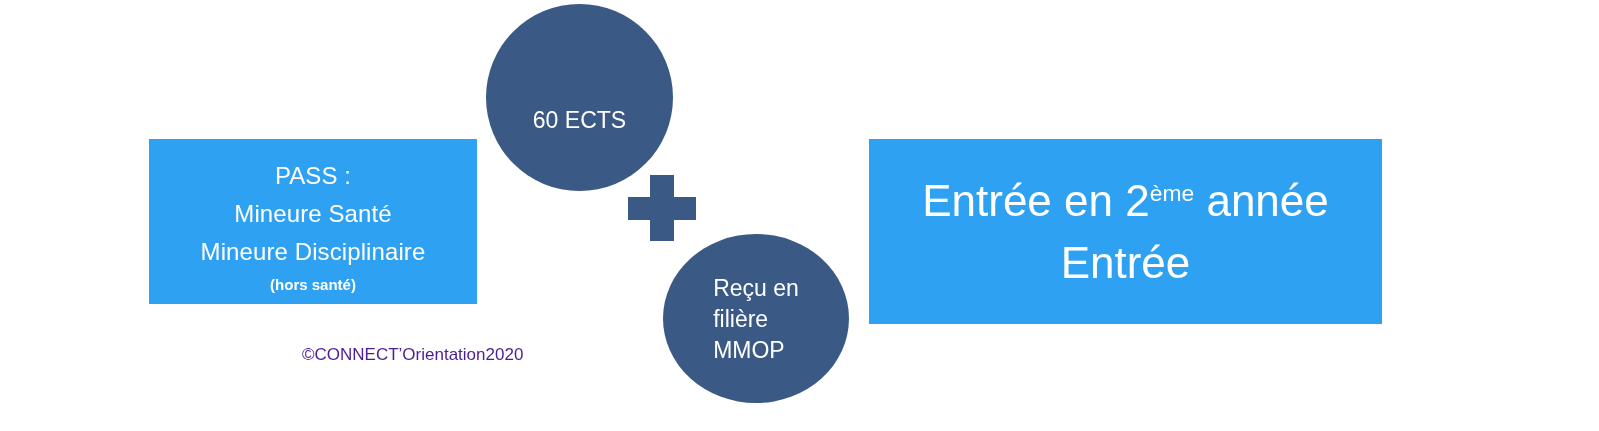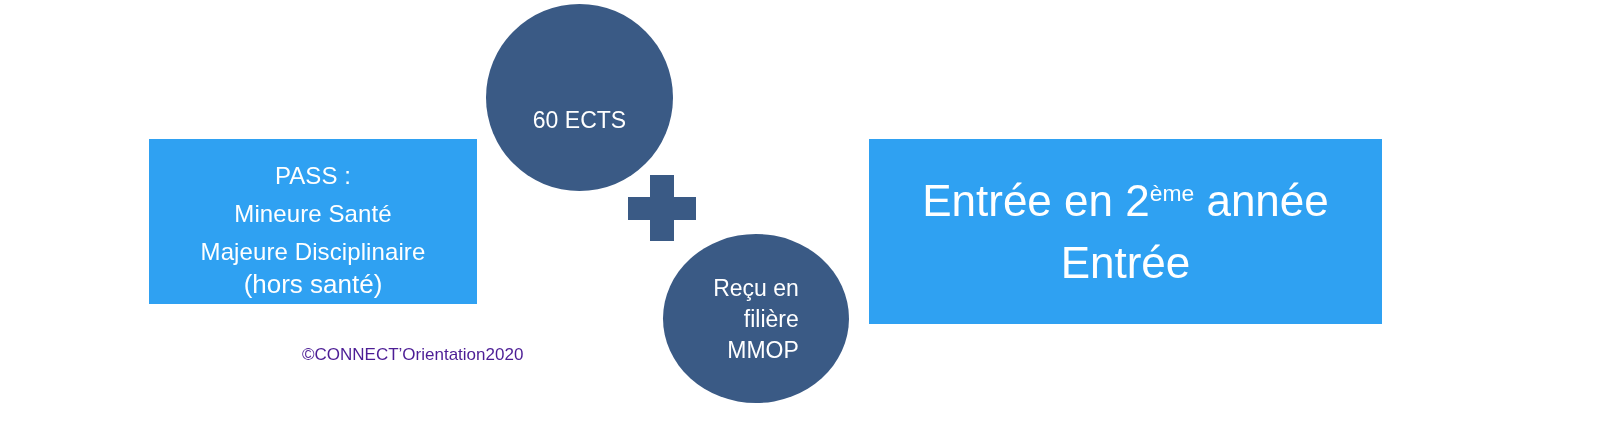--- a/index.html
+++ b/index.html
@@ -40,23 +40,23 @@
     padding-top: 11px;
   }
   #pass-box .line {
     font-size: 24px;
     line-height: 38px;
     font-weight: 400;
     letter-spacing: .1px;
     white-space: nowrap;
   }
   #pass-box .line-small {
-    font-size: 26px;
+    font-size: 15px;
     line-height: 27px;
-    font-weight: 400;
+    font-weight: 700;
     white-space: nowrap;
   }
 
   #entree-box {
     left: 869px;
     top: 139px;
     width: 513px;
     height: 185px;
   }
   #entree-box .big-line {
@@ -75,21 +75,21 @@
 
   
   .dark-circle {
     position: absolute;
     background: #3A5A85;
     border-radius: 50%;
     color: #ffffff;
     display: flex;
     align-items: center;
     justify-content: center;
-    text-align: right;
+    text-align: left;
     box-sizing: border-box;
   }
 
   #ects-circle {
     left: 486px;
     top: 4px;
     width: 187px;
     height: 187px;
     z-index: 3;
   }
@@ -156,21 +156,21 @@
   }
 </style>
 </head>
 <body>
 
 <div id="canvas">
 
   <div id="pass-box" class="blue-box">
     <div class="line">PASS :</div>
     <div class="line">Mineure Santé</div>
-    <div class="line">Majeure Disciplinaire</div>
+    <div class="line">Mineure Disciplinaire</div>
     <div class="line-small">(hors santé)</div>
   </div>
 
   <div id="plus-connector">
     <div class="bar bar-h"></div>
     <div class="bar bar-v"></div>
   </div>
 
   <div id="ects-circle" class="dark-circle">
     <div class="circle-text">60 ECTS</div>

